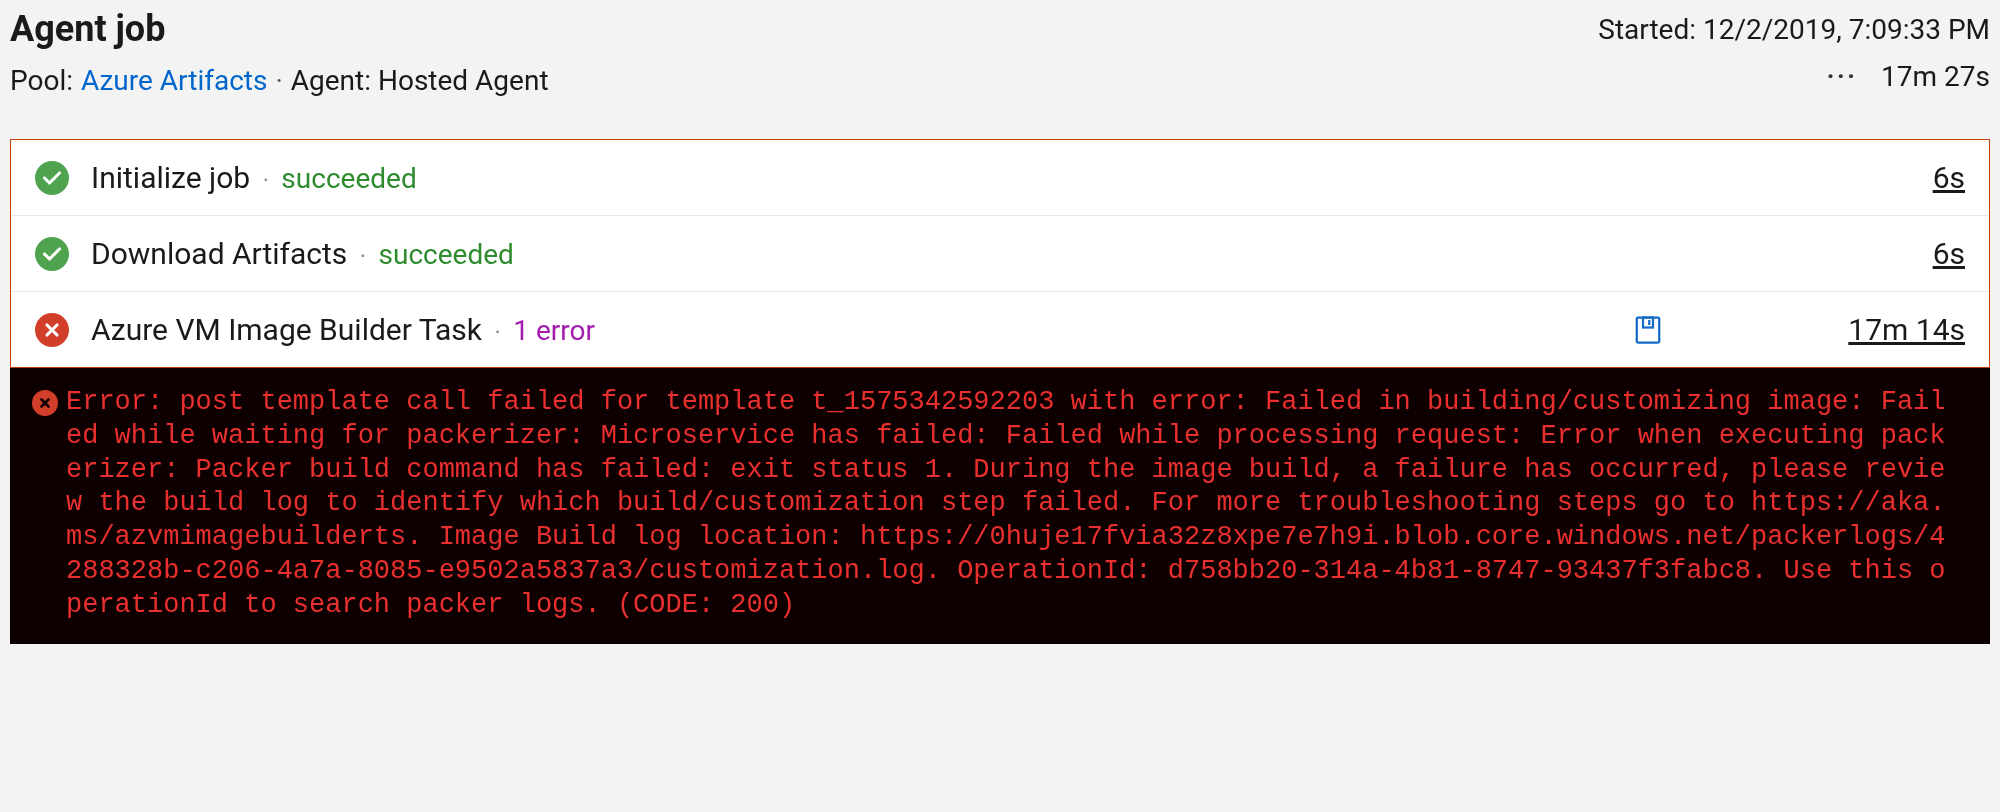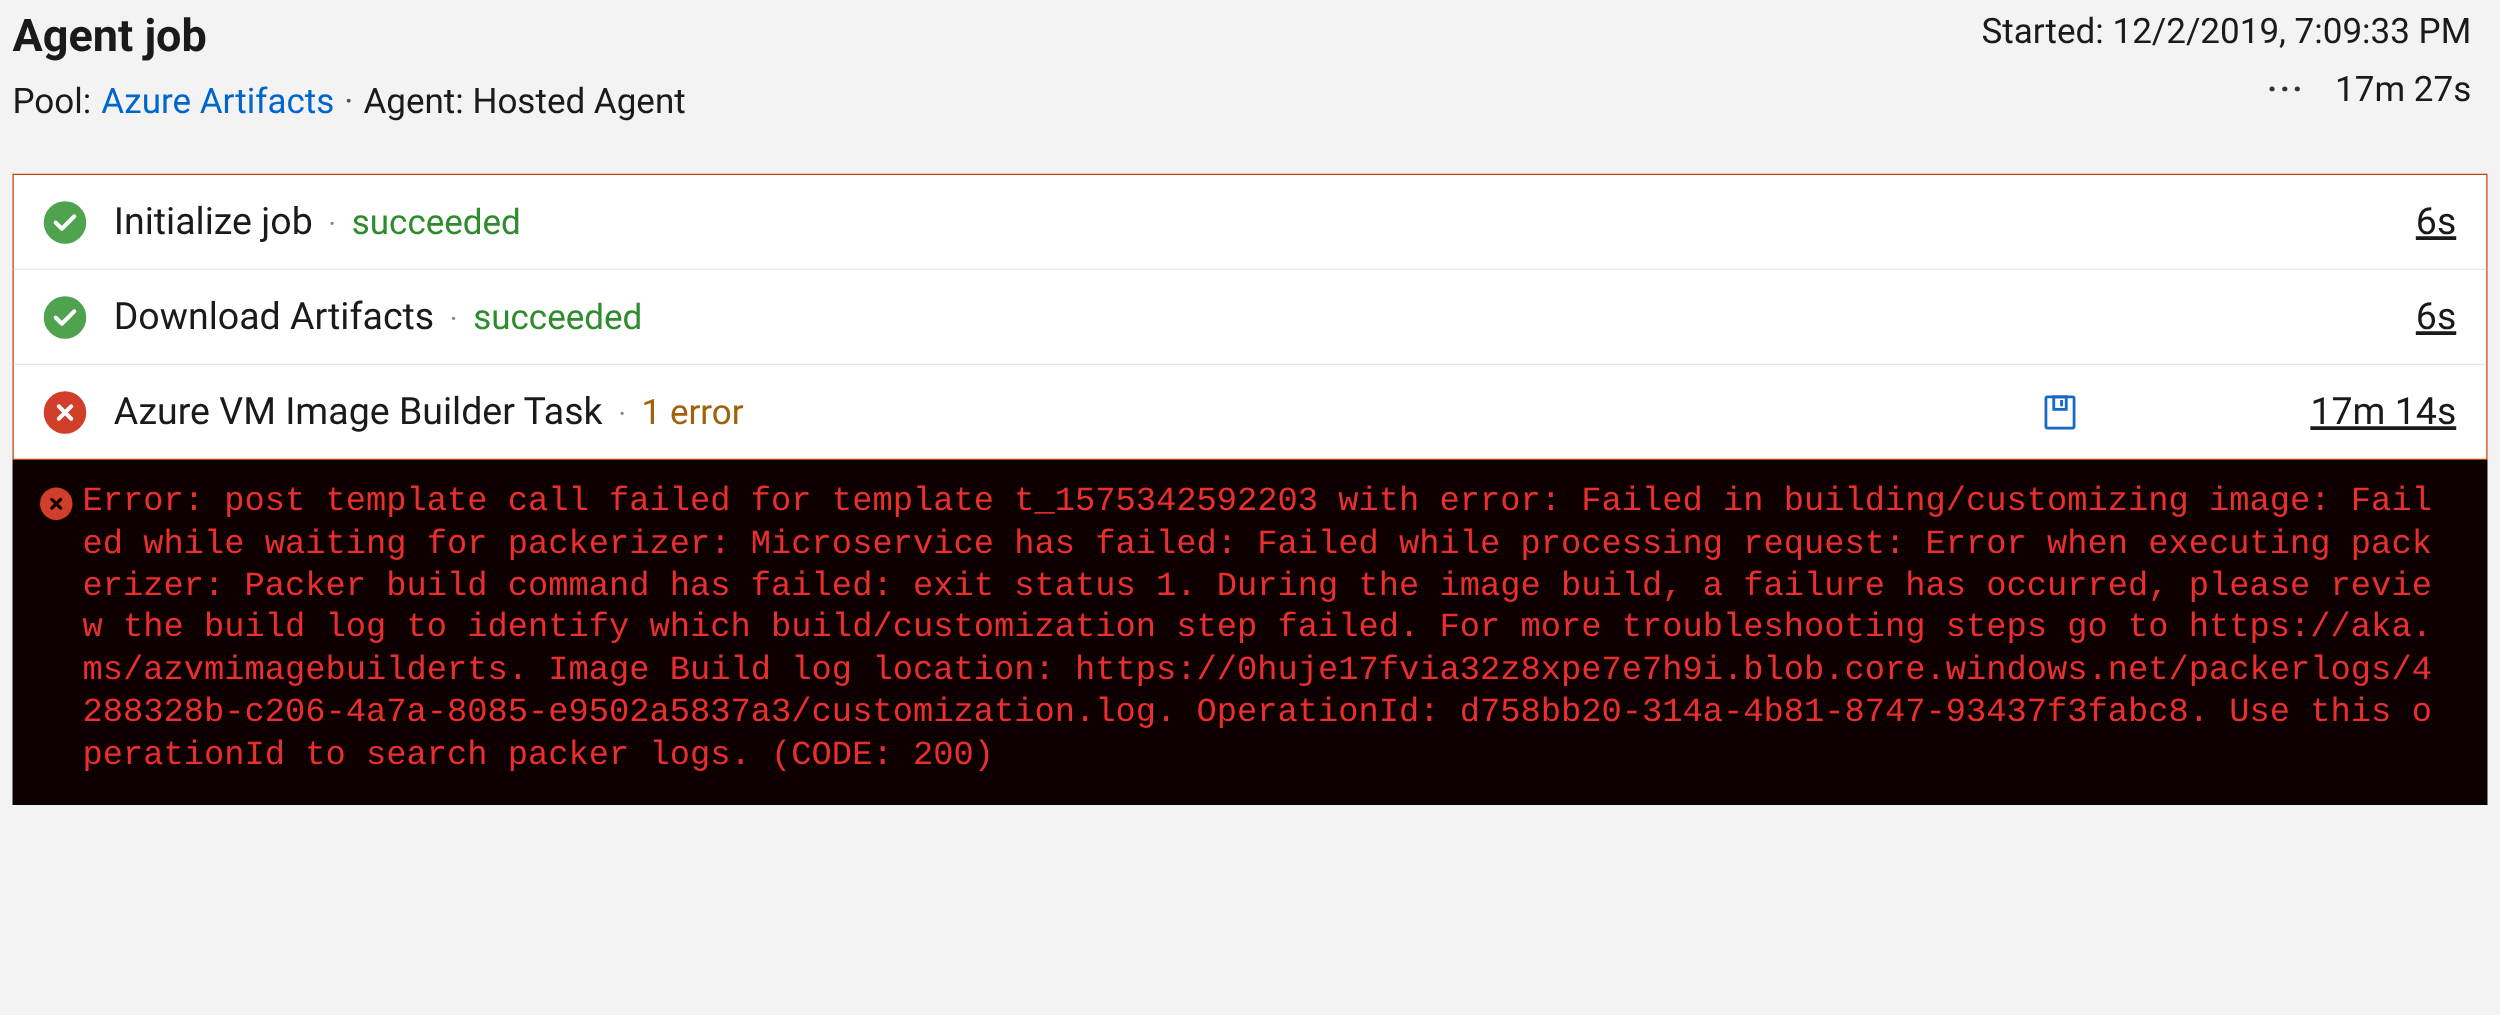--- a/index.html
+++ b/index.html
@@ -4,24 +4,24 @@
 <style>
   * { box-sizing: border-box; margin: 0; padding: 0; }
   body {
     font-family: -apple-system, BlinkMacSystemFont, "Segoe UI", Roboto, Helvetica, Arial, sans-serif;
     background: #f3f3f3;
     color: #1a1a1a;
     width: 2000px;
     font-size: 26px;
   }
   .header {
-    padding: 8px 23px 24px 10px;
+    padding: 8px 10px 24px 10px;
     display: flex;
     justify-content: space-between;
-    align-items: flex-start;
+    align-items: center;
   }
   .header-left { display: flex; flex-direction: column; gap: 14px; }
   .header-right { display: flex; flex-direction: column; gap: 14px; align-items: flex-end; }
   .page-title { font-size: 36px; font-weight: 700; }
   .meta-row { font-size: 28px; display: flex; align-items: center; gap: 8px; }
   .pool-link { color: #0066cc; }
   .dot { color: #555; }
   .started-label { font-size: 28px; }
   .duration-row { display: flex; align-items: center; gap: 24px; font-size: 28px; }
   .more-dots { letter-spacing: 2px; color: #333; font-weight: 600; cursor: pointer; }
@@ -38,21 +38,21 @@
     width: 34px; height: 34px; border-radius: 50%;
     display: flex; align-items: center; justify-content: center;
     flex: none;
   }
   .status-success { background: #4fa34f; }
   .status-error { background: #d13e2a; }
   .status-icon svg { width: 20px; height: 20px; }
   .step-name { font-size: 30px; color: #1a1a1a; }
   .step-status-sep { color: #888; font-size: 24px; margin: 0 6px; }
   .step-status-succeeded { color: #2e8b2e; font-size: 28px; }
-  .step-status-error { color: #a16207; font-size: 28px; }
+  .step-status-error { color: #a21caf; font-size: 28px; }
   .step-spacer { flex: 1; }
   .step-duration { font-size: 30px; color: #1a1a1a; text-align: right; min-width: 140px; text-decoration: underline; }
   .disk-icon { width: 30px; height: 30px; margin-right: 140px; }
   .disk-icon svg { width: 30px; height: 30px; }
   .error-panel {
     background: #0e0000;
     padding: 18px 22px 22px 22px;
     display: flex;
     gap: 8px;
     margin: 0 10px;

